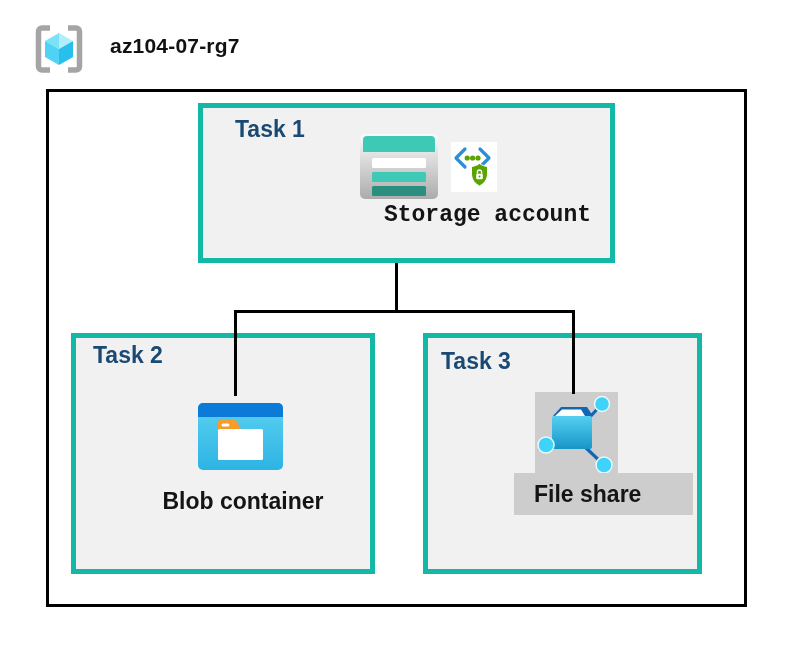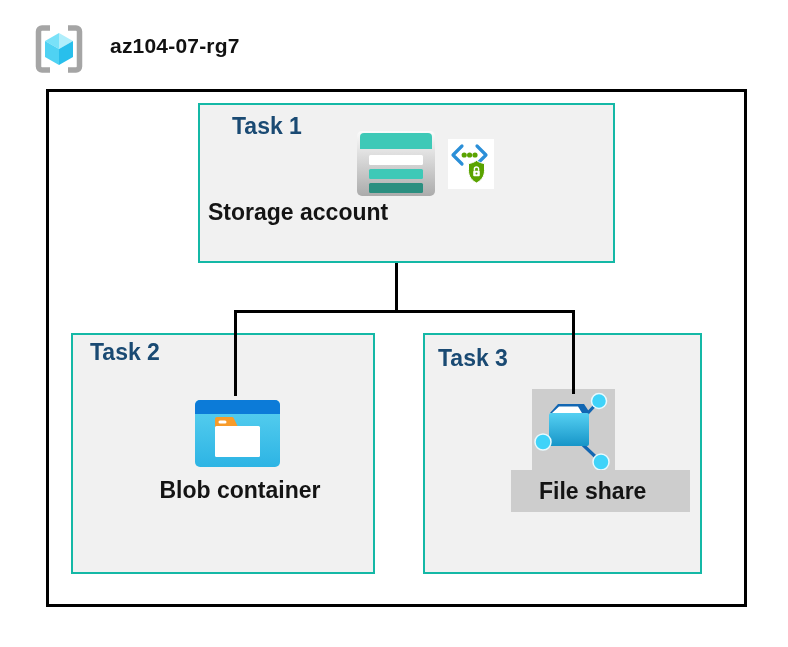--- a/index.html
+++ b/index.html
@@ -7,46 +7,46 @@
     position:relative;width:788px;height:647px;background:#ffffff;overflow:hidden;
     font-family:"Liberation Sans",sans-serif;font-weight:700;
   }
   .abs{position:absolute;}
   
   #rg-icon{left:31px;top:21px;width:56px;height:56px;}
   #page-title{left:110px;top:34px;font-size:21px;color:#111;letter-spacing:.2px;}
   
   #outer-box{left:46px;top:89px;width:701px;height:518px;border:3px solid #000;background:#fff;box-sizing:border-box;}
   
-  .task-box{background:#f1f1f1;border:2px solid #14b8a6;box-sizing:border-box;}
+  .task-box{background:#f1f1f1;border:5px solid #14b8a6;box-sizing:border-box;}
   #task1-box{left:198px;top:103px;width:417px;height:160px;}
   #task2-box{left:71px;top:333px;width:304px;height:241px;}
   #task3-box{left:423px;top:333px;width:279px;height:241px;}
   .task-label{font-size:23px;color:#1a4a73;}
   .caption{font-size:23px;color:#141414;}
   
   .line{background:#000;}
   #line-trunk{left:395px;top:263px;width:3px;height:49px;}
   #line-branch{left:234px;top:310px;width:341px;height:3px;}
   #line-blob{left:234px;top:310px;width:3px;height:86px;}
   #line-fs{left:572px;top:310px;width:3px;height:84px;}
   
   #t1-label{left:32px;top:8px;}
   #t1-storage-icon{left:157px;top:26px;}
   #t1-badge-icon{left:248px;top:34px;}
-  #t1-caption{left:8px;top:94px;width:380px;text-align:left;}
+  #t1-caption{left:8px;top:94px;width:380px;text-align:right;font-family:Liberation Mono, monospace;}
   
   #t2-label{left:17px;top:4px;}
   #t2-blob-icon{left:122px;top:65px;}
-  #t2-caption{left:30px;top:142px;width:274px;text-align:center;}
+  #t2-caption{left:30px;top:150px;width:274px;text-align:center;}
   
   #t3-label{left:13px;top:10px;}
   #t3-icon-bg{left:107px;top:54px;width:83px;height:81px;background:#cdcdcd;}
   #t3-label-bg{left:86px;top:135px;width:179px;height:42px;background:#cdcdcd;}
-  #t3-caption{padding-left:28px;line-height:42px;}
+  #t3-caption{padding-left:20px;line-height:42px;}
 </style>
 </head>
 <body>
 
 <div id="canvas">
 
   <svg id="rg-icon" class="abs" viewBox="0 0 56 56">
     <path d="M19 7 H11 a3.5 3.5 0 0 0 -3.5 3.5 V45.5 a3.5 3.5 0 0 0 3.5 3.5 H19" fill="none" stroke="#a5a5a5" stroke-width="5.5"></path>
     <path d="M37 7 H45 a3.5 3.5 0 0 1 3.5 3.5 V45.5 a3.5 3.5 0 0 1 -3.5 3.5 H37" fill="none" stroke="#a5a5a5" stroke-width="5.5"></path>
     <polygon points="28,12 14,20 28,28" fill="#79e1f8"></polygon>

